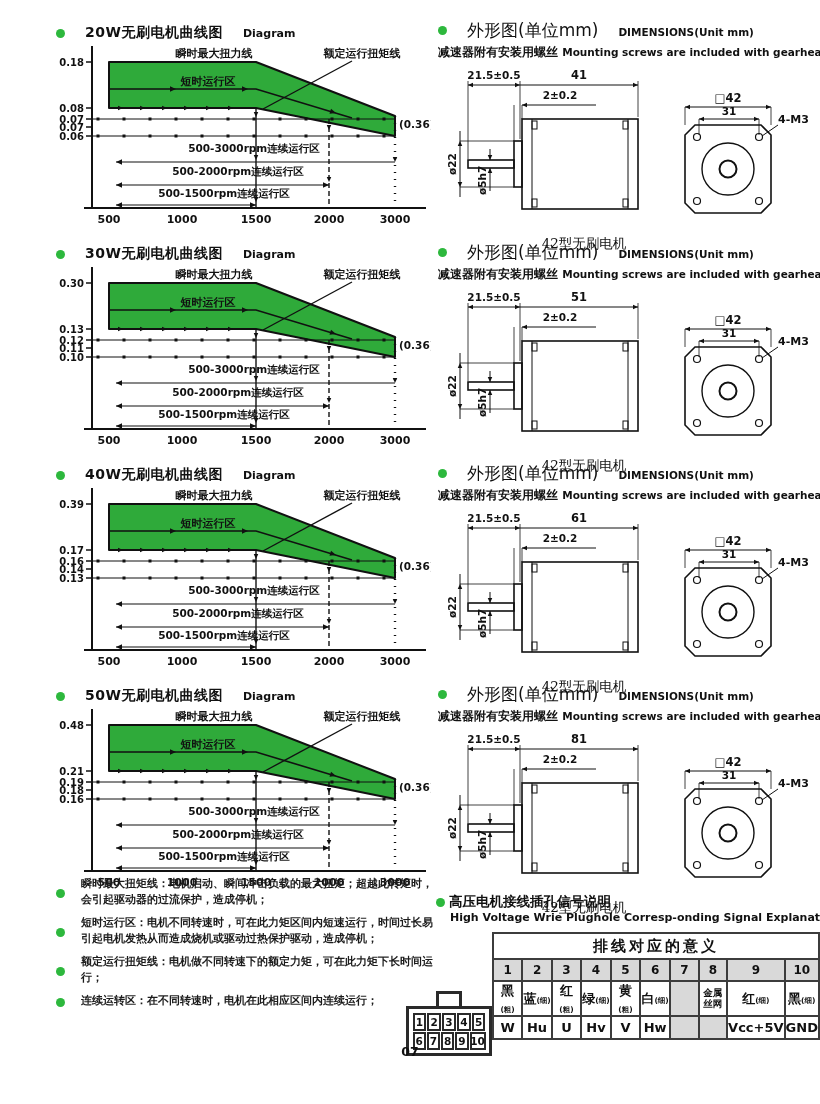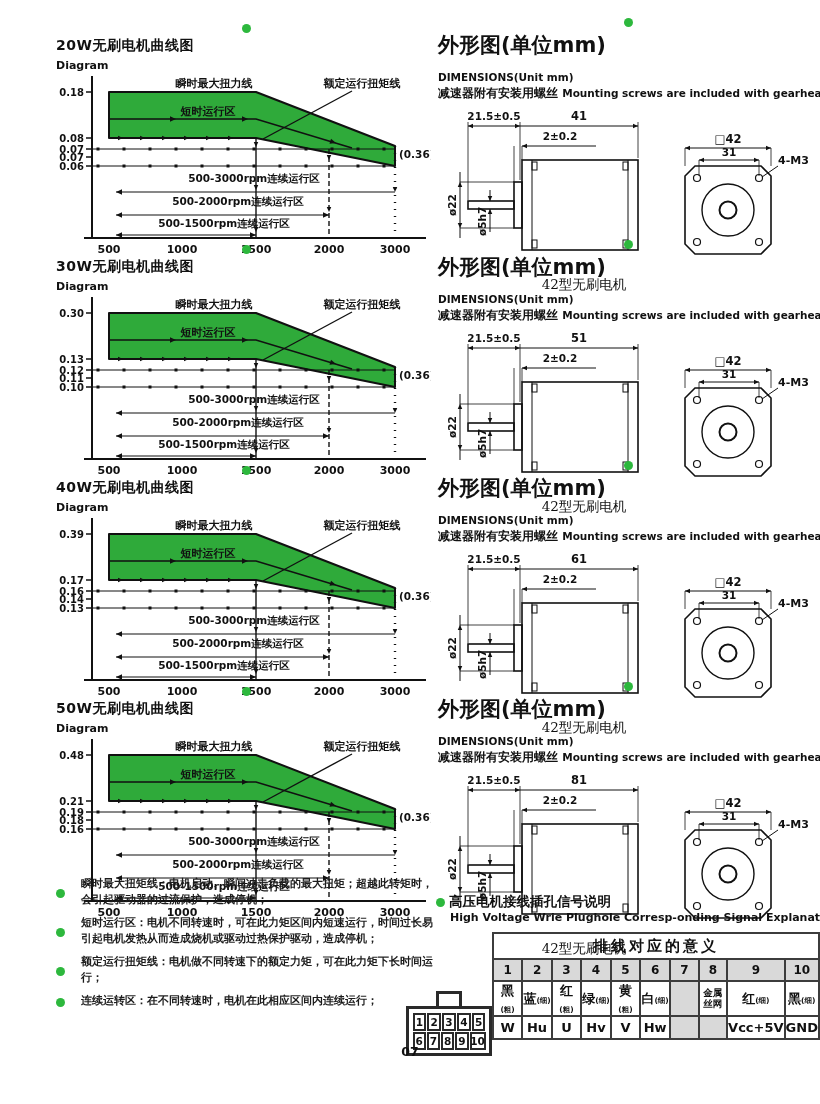--- a/index.html
+++ b/index.html
@@ -2,25 +2,25 @@
 <html><head>
 <meta charset="utf-8">
 <style>
   html,body{margin:0;padding:0;background:#fff;}
   #page{position:relative;width:820px;height:1104px;background:#fff;overflow:hidden;
         font-family:"DejaVu Sans",sans-serif;color:#111;}
   .col{position:absolute;top:0;}
   #left-col{left:56px;width:380px;height:880px;}
   #right-col{left:438px;width:380px;height:880px;}
   .section{position:absolute;left:0;width:100%;}
-  .sec-head{display:flex;align-items:baseline;gap:4px;white-space:nowrap;flex-direction:column;}
+  .sec-head{display:flex;align-items:baseline;gap:20px;white-space:nowrap;}
   .dot{width:9px;height:9px;border-radius:50%;background:#2db83d;display:inline-block;align-self:center;flex:0 0 auto;}
   .chart-head .zh{font-size:14px;font-weight:bold;letter-spacing:0.5px;}
   .chart-head .en{font-size:11px;font-weight:bold;}
-  .dim-head .zh{font-size:21px;font-weight:bold;}
+  .dim-head .zh{font-size:17px;font-weight:normal;}
   .dim-head .en{font-size:10.5px;font-weight:bold;margin-top:8px;}
   .dim-sub{font-size:12px;font-weight:bold;margin-top:2px;white-space:nowrap;}
   .dim-sub .en{font-size:10.5px;}
   .dim-caption{font-family:"DejaVu Serif",serif;font-size:13.5px;margin-top:2px;
                width:372px;text-align:center;transform:translateX(-40px);}
   svg text{font-family:"DejaVu Sans",sans-serif;}
   #notes{position:absolute;left:56px;top:876px;width:384px;}
   .note{display:flex;gap:16px;margin-bottom:7px;font-size:11px;font-weight:bold;line-height:1.45;color:#1c1c1c;}
   .note .dot{margin-top:3px;}
   #signal-sec{position:absolute;left:406px;top:893px;width:414px;}

